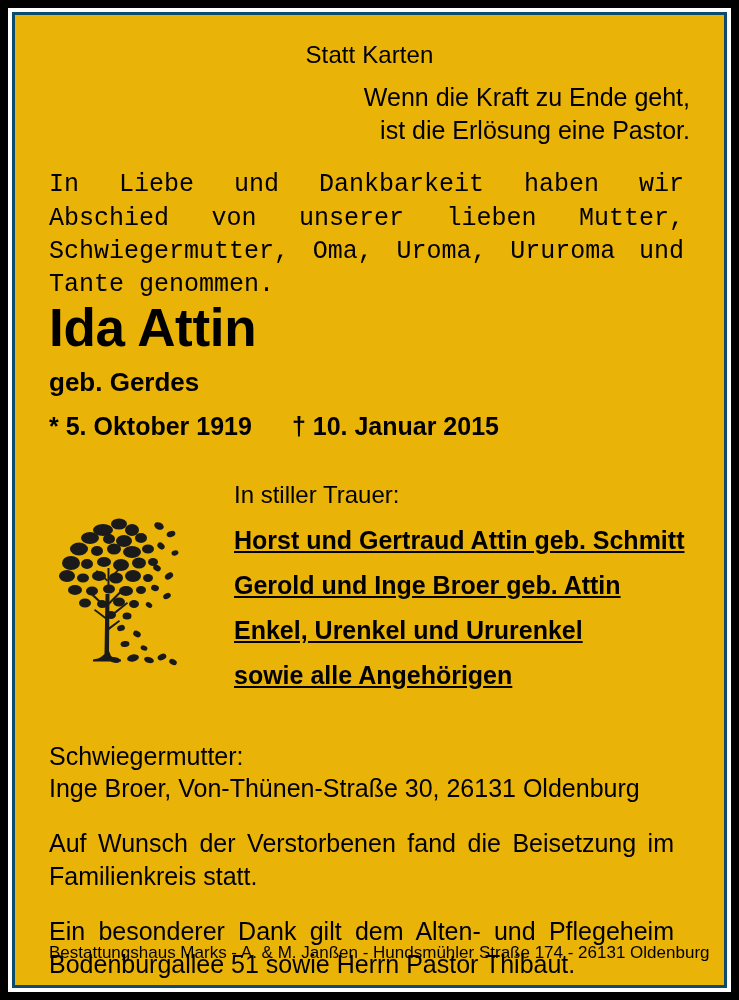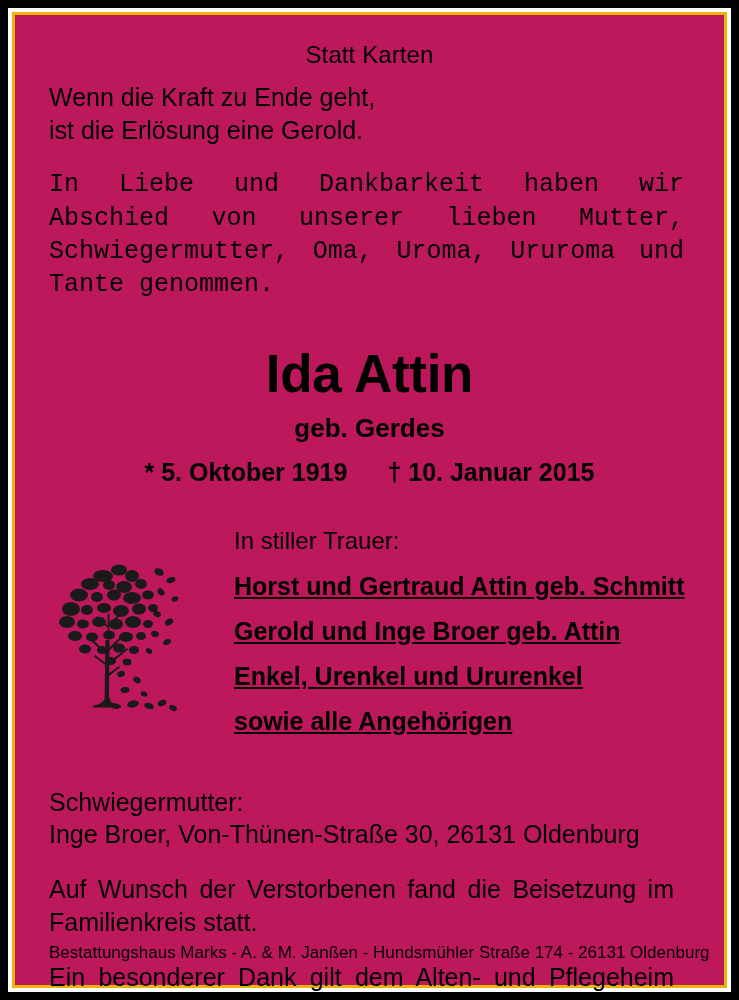--- a/index.html
+++ b/index.html
@@ -30,22 +30,22 @@
     background: #ffffff;
   }
 
   
   .frame-inner {
     position: absolute;
     left: 4px;
     top: 4px;
     right: 4px;
     bottom: 4px;
-    border: 3px solid #eab308;
-    background: #be185d;
+    border: 3px solid #0c4a6e;
+    background: #eab308;
   }
 
   .content {
     position: absolute;
     left: 0;
     top: 0;
     right: 0;
     bottom: 0;
     padding: 18px 34px 10px 34px;
     box-sizing: border-box;
@@ -53,40 +53,39 @@
 
   .statt-karten {
     text-align: center;
     font-size: 24px;
     line-height: 1.18;
     margin: 8px 0 12px 0;
     letter-spacing: 0.1px;
   }
 
   .verse {
-    text-align: left;
+    text-align: right;
     font-size: 25px;
     line-height: 1.30;
     margin: 8px 0 22px 0;
   }
 
   .verse div { white-space: nowrap; }
 
   .intro {
     font-size: 25px;
     line-height: 1.33;
     text-align: justify;
     text-justify: inter-word;
     margin: 0 6px 0 0;
     font-family: Liberation Mono, monospace;
   }
 
   .name-block {
-    text-align: center;
-    margin-top: 46px;
+    text-align: left;
   }
 
   .full-name {
     font-size: 53px;
     font-weight: bold;
     line-height: 1.0;
     letter-spacing: -0.3px;
   }
 
   .maiden {
@@ -177,21 +176,21 @@
 
 <div class="notice">
   <div class="frame-outer">
     <div class="frame-inner">
       <div class="content">
 
         <div class="statt-karten">Statt Karten</div>
 
         <div class="verse">
           <div>Wenn die Kraft zu Ende geht,</div>
-          <div>ist die Erlösung eine Gerold.</div>
+          <div>ist die Erlösung eine Pastor.</div>
         </div>
 
         <div class="intro">In Liebe und Dankbarkeit haben wir Abschied von unserer lieben Mutter, Schwiegermutter, Oma, Uroma, Ururoma und Tante genommen.</div>
 
         <div class="name-block">
           <div class="full-name">Ida Attin</div>
           <div class="maiden">geb. Gerdes</div>
           <div class="dates">
             <span>* 5. Oktober 1919</span><span class="gap"></span><span>† 10. Januar 2015</span>
           </div>

